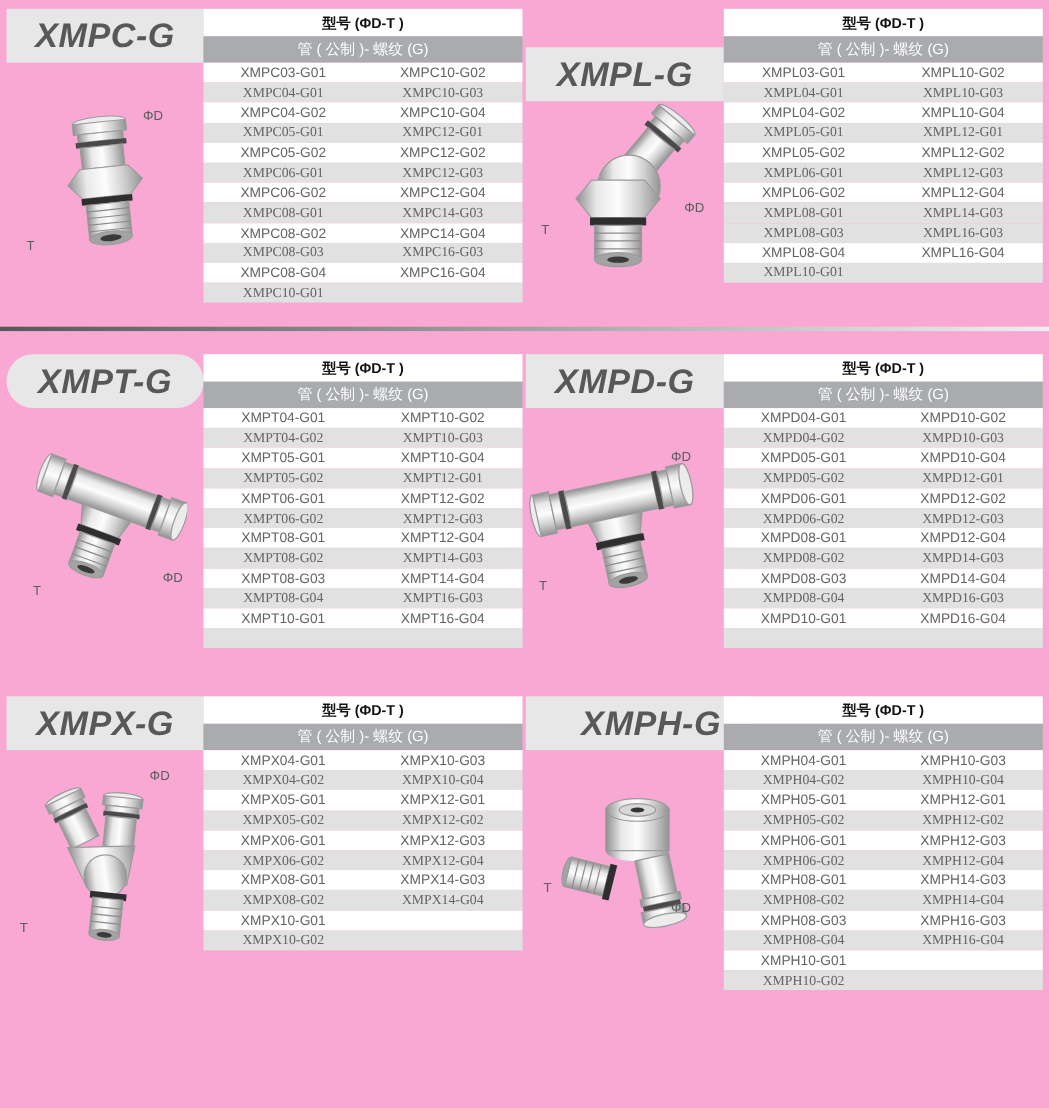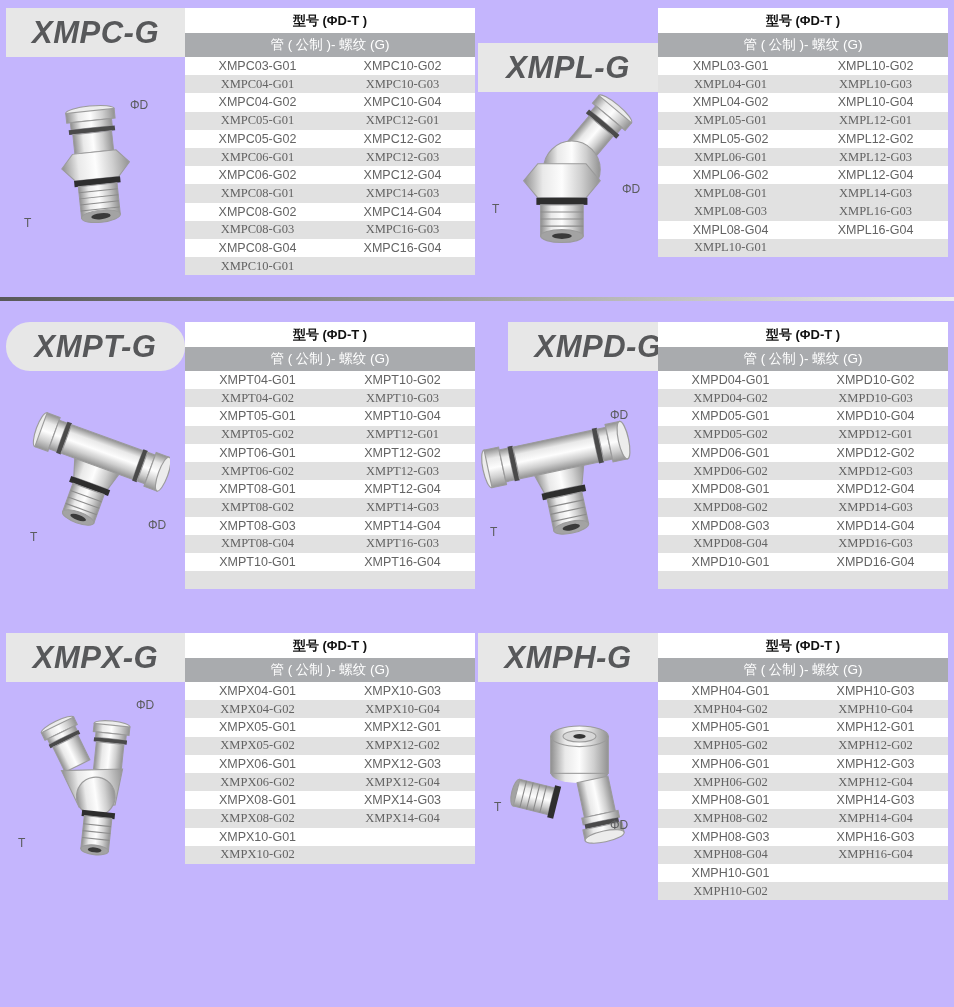--- a/index.html
+++ b/index.html
@@ -1,16 +1,16 @@
 <!DOCTYPE html>
 <html><head>
 <meta charset="utf-8">
 <style>
   html,body{margin:0;padding:0;background:#fff;}
-  #page{position:relative;width:954px;height:1007px;background:#c4b5fd;overflow:hidden;
+  #page{position:relative;width:954px;height:1007px;background:#f9a8d4;overflow:hidden;
         font-family:"Liberation Sans","DejaVu Sans",sans-serif;}
 
   
   .title-band{position:absolute;height:49px;background:#e7e7e7;
               display:flex;align-items:center;justify-content:center;}
   .series-title{font-size:31px;font-weight:bold;font-style:italic;color:#57585a;
                 letter-spacing:.5px;white-space:nowrap;}
 
   
   .ptable{position:absolute;width:290px;}
@@ -29,23 +29,23 @@
   
   .divider{position:absolute;left:0;top:297px;width:954px;height:4px;
            background:linear-gradient(to right,#585858,#9a9a9a 45%,#d9d9d9 85%,#efefef);}
 
   .fig{position:absolute;}
 
   
   .pos-t1l{left:6px;  top:8px;  width:179px;}
   .pos-t1r{left:478px;top:8px;  width:180px;margin-top:35px;}
   .pos-t2l{left:6px;  top:322px;width:179px;border-radius:24px;}
-  .pos-t2r{left:478px;top:322px;width:180px;margin-left:30px;}
+  .pos-t2r{left:478px;top:322px;width:180px;}
   .pos-t3l{left:6px;  top:633px;width:179px;}
-  .pos-t3r{left:478px;top:633px;width:180px;}
+  .pos-t3r{left:478px;top:633px;width:180px;padding-left:24px;}
 
   .pos-tbl1l{left:185px;top:8px;}
   .pos-tbl1r{left:658px;top:8px;}
   .pos-tbl2l{left:185px;top:322px;}
   .pos-tbl2r{left:658px;top:322px;}
   .pos-tbl3l{left:185px;top:633px;}
   .pos-tbl3r{left:658px;top:633px;}
 
   .fig-xmpc{left:35px; top:96px; width:122px;height:146px;}
   .fig-xmpl{left:498px;top:90px; width:142px;height:156px;}

